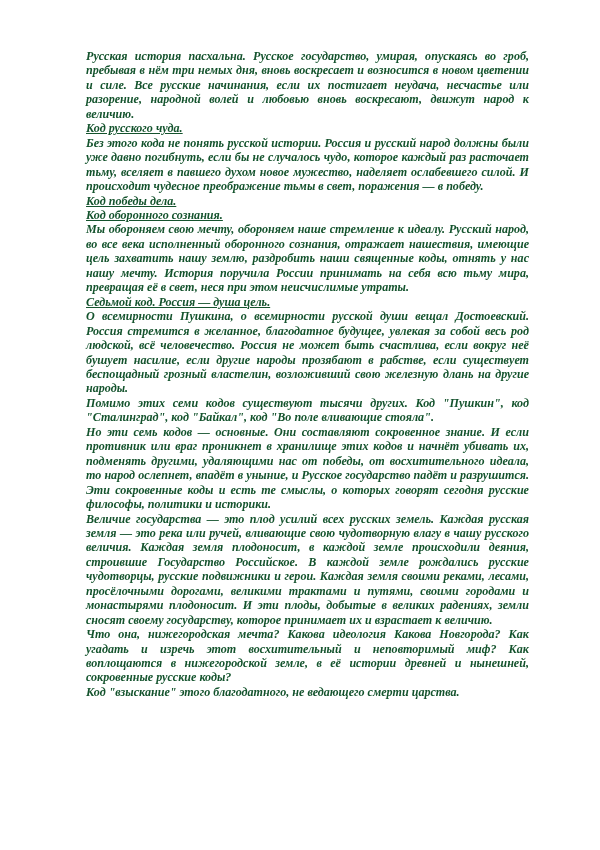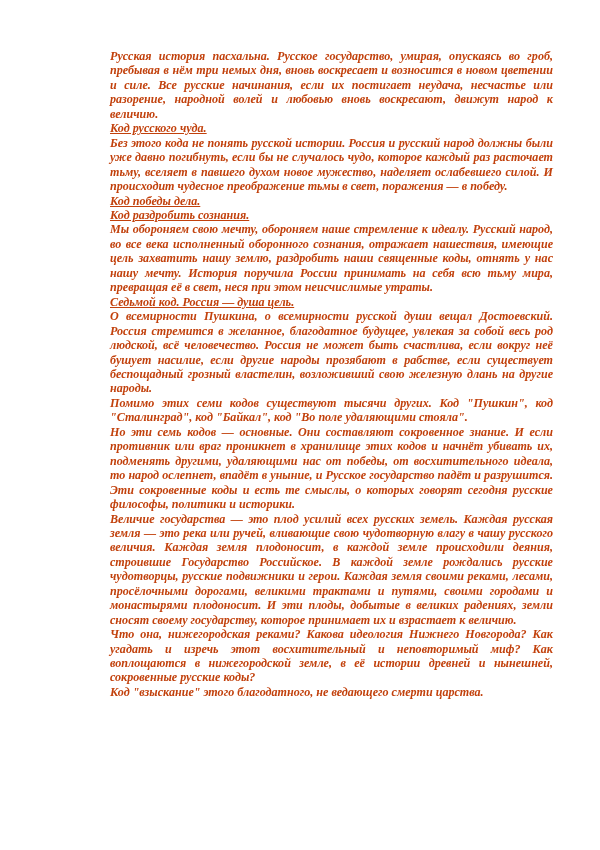--- a/index.html
+++ b/index.html
@@ -7,36 +7,35 @@
   .page {
     position: absolute;
     left: 86px;
     top: 49px;
     width: 443px;
     font-family: "Liberation Serif", "DejaVu Serif", serif;
     font-style: italic;
     font-weight: bold;
     font-size: 12.1px;
     line-height: 14.45px;
-    color: #c2410c;
-    margin-left: 24px;
+    color: #14532d;
   }
   .p { margin: 0; text-align: justify; }
   .h { margin: 0; text-decoration: underline; text-underline-offset: 1px; }
 </style>
 </head>
 <body>
 
 <div class="page">
   <p class="p">Русская история пасхальна. Русское государство, умирая, опускаясь во гроб, пребывая в нём три немых дня, вновь воскресает и возносится в новом цветении и силе. Все русские начинания, если их постигает неудача, несчастье или разорение, народной волей и любовью вновь воскресают, движут народ к величию.</p>
   <p class="h">Код русского чуда.</p>
   <p class="p">Без этого кода не понять русской истории. Россия и русский народ должны были уже давно погибнуть, если бы не случалось чудо, которое каждый раз расточает тьму, вселяет в павшего духом новое мужество, наделяет ослабевшего силой. И происходит чудесное преображение тьмы в свет, поражения — в победу.</p>
   <p class="h">Код победы дела.</p>
-  <p class="h">Код раздробить сознания.</p>
+  <p class="h">Код оборонного сознания.</p>
   <p class="p">Мы обороняем свою мечту, обороняем наше стремление к идеалу. Русский народ, во все века исполненный оборонного сознания, отражает нашествия, имеющие цель захватить нашу землю, раздробить наши священные коды, отнять у нас нашу мечту. История поручила России принимать на себя всю тьму мира, превращая её в свет, неся при этом неисчислимые утраты.</p>
   <p class="h">Седьмой код. Россия — душа цель.</p>
   <p class="p">О всемирности Пушкина, о всемирности русской души вещал Достоевский. Россия стремится в желанное, благодатное будущее, увлекая за собой весь род людской, всё человечество. Россия не может быть счастлива, если вокруг неё бушует насилие, если другие народы прозябают в рабстве, если существует беспощадный грозный властелин, возложивший свою железную длань на другие народы.</p>
-  <p class="p">Помимо этих семи кодов существуют тысячи других. Код "Пушкин", код "Сталинград", код "Байкал", код "Во поле удаляющими стояла".</p>
+  <p class="p">Помимо этих семи кодов существуют тысячи других. Код "Пушкин", код "Сталинград", код "Байкал", код "Во поле вливающие стояла".</p>
   <p class="p">Но эти семь кодов — основные. Они составляют сокровенное знание. И если противник или враг проникнет в хранилище этих кодов и начнёт убивать их, подменять другими, удаляющими нас от победы, от восхитительного идеала, то народ ослепнет, впадёт в уныние, и Русское государство падёт и разрушится. Эти сокровенные коды и есть те смыслы, о которых говорят сегодня русские философы, политики и историки.</p>
   <p class="p">Величие государства — это плод усилий всех русских земель. Каждая русская земля — это река или ручей, вливающие свою чудотворную влагу в чашу русского величия. Каждая земля плодоносит, в каждой земле происходили деяния, строившие Государство Российское. В каждой земле рождались русские чудотворцы, русские подвижники и герои. Каждая земля своими реками, лесами, просёлочными дорогами, великими трактами и путями, своими городами и монастырями плодоносит. И эти плоды, добытые в великих радениях, земли сносят своему государству, которое принимает их и взрастает к величию.</p>
-  <p class="p">Что она, нижегородская реками? Какова идеология Нижнего Новгорода? Как угадать и изречь этот восхитительный и неповторимый миф? Как воплощаются в нижегородской земле, в её истории древней и нынешней, сокровенные русские коды?</p>
+  <p class="p">Что она, нижегородская мечта? Какова идеология Какова Новгорода? Как угадать и изречь этот восхитительный и неповторимый миф? Как воплощаются в нижегородской земле, в её истории древней и нынешней, сокровенные русские коды?</p>
   <p class="p">Код "взыскание" этого благодатного, не ведающего смерти царства.</p>
 </div>
 
 </body></html>

